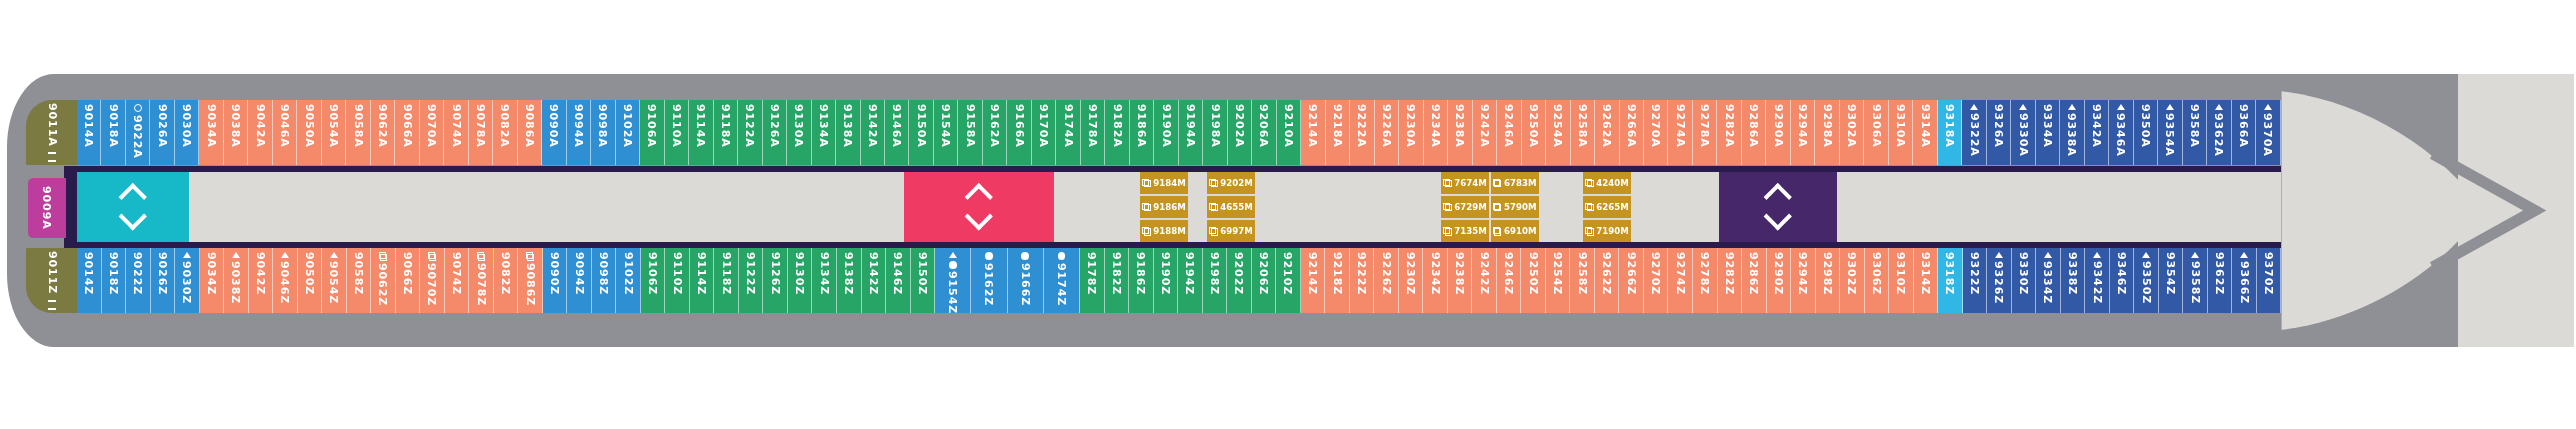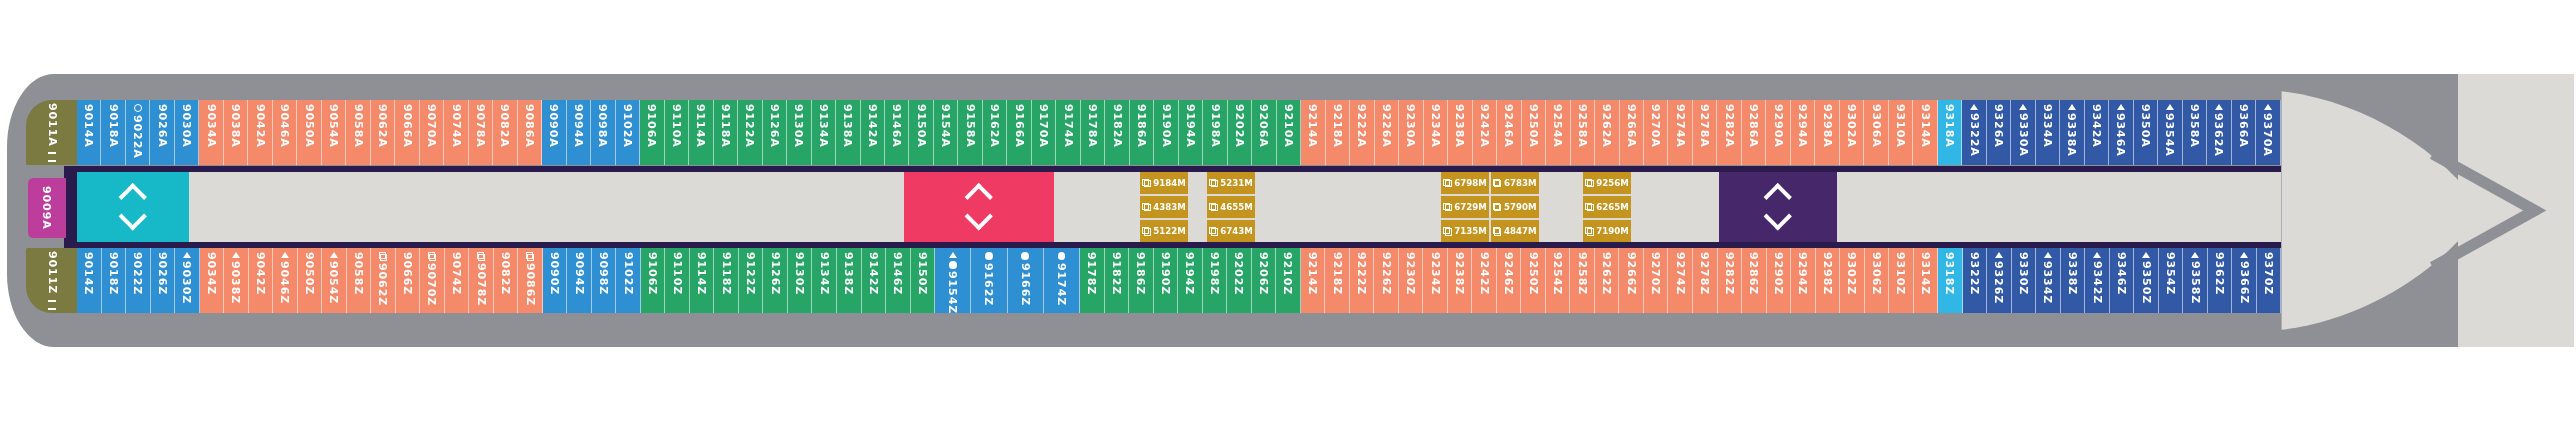--- a/index.html
+++ b/index.html
@@ -99,47 +99,47 @@
   </div>
 
   <div class="suites" id="suites-group-1">
       <div class="suite-col">
         <div class="suite">
           <span class="ic ic-conn"></span>
           <span>9184M</span>
         </div>
         <div class="suite">
           <span class="ic ic-conn"></span>
-          <span>4383M</span>
-        </div>
-        <div class="suite">
-          <span class="ic ic-conn"></span>
-          <span>5122M</span>
+          <span>9186M</span>
+        </div>
+        <div class="suite">
+          <span class="ic ic-conn"></span>
+          <span>9188M</span>
         </div>
       </div>
       <div class="suite-col">
         <div class="suite">
           <span class="ic ic-conn"></span>
-          <span>5231M</span>
+          <span>9202M</span>
         </div>
         <div class="suite">
           <span class="ic ic-conn"></span>
           <span>4655M</span>
         </div>
         <div class="suite">
           <span class="ic ic-conn"></span>
-          <span>6743M</span>
+          <span>6997M</span>
         </div>
       </div>
     </div>
   <div class="suites" id="suites-group-2">
       <div class="suite-col">
         <div class="suite">
           <span class="ic ic-conn"></span>
-          <span>6798M</span>
+          <span>7674M</span>
         </div>
         <div class="suite">
           <span class="ic ic-conn"></span>
           <span>6729M</span>
         </div>
         <div class="suite">
           <span class="ic ic-conn"></span>
           <span>7135M</span>
         </div>
       </div>
@@ -147,29 +147,29 @@
         <div class="suite">
           <span class="ic ic-conn"></span>
           <span>6783M</span>
         </div>
         <div class="suite">
           <span class="ic ic-conn"></span>
           <span>5790M</span>
         </div>
         <div class="suite">
           <span class="ic ic-conn"></span>
-          <span>4847M</span>
+          <span>6910M</span>
         </div>
       </div>
     </div>
   <div class="suites" id="suites-group-3">
       <div class="suite-col">
         <div class="suite">
           <span class="ic ic-conn"></span>
-          <span>9256M</span>
+          <span>4240M</span>
         </div>
         <div class="suite">
           <span class="ic ic-conn"></span>
           <span>6265M</span>
         </div>
         <div class="suite">
           <span class="ic ic-conn"></span>
           <span>7190M</span>
         </div>
       </div>

